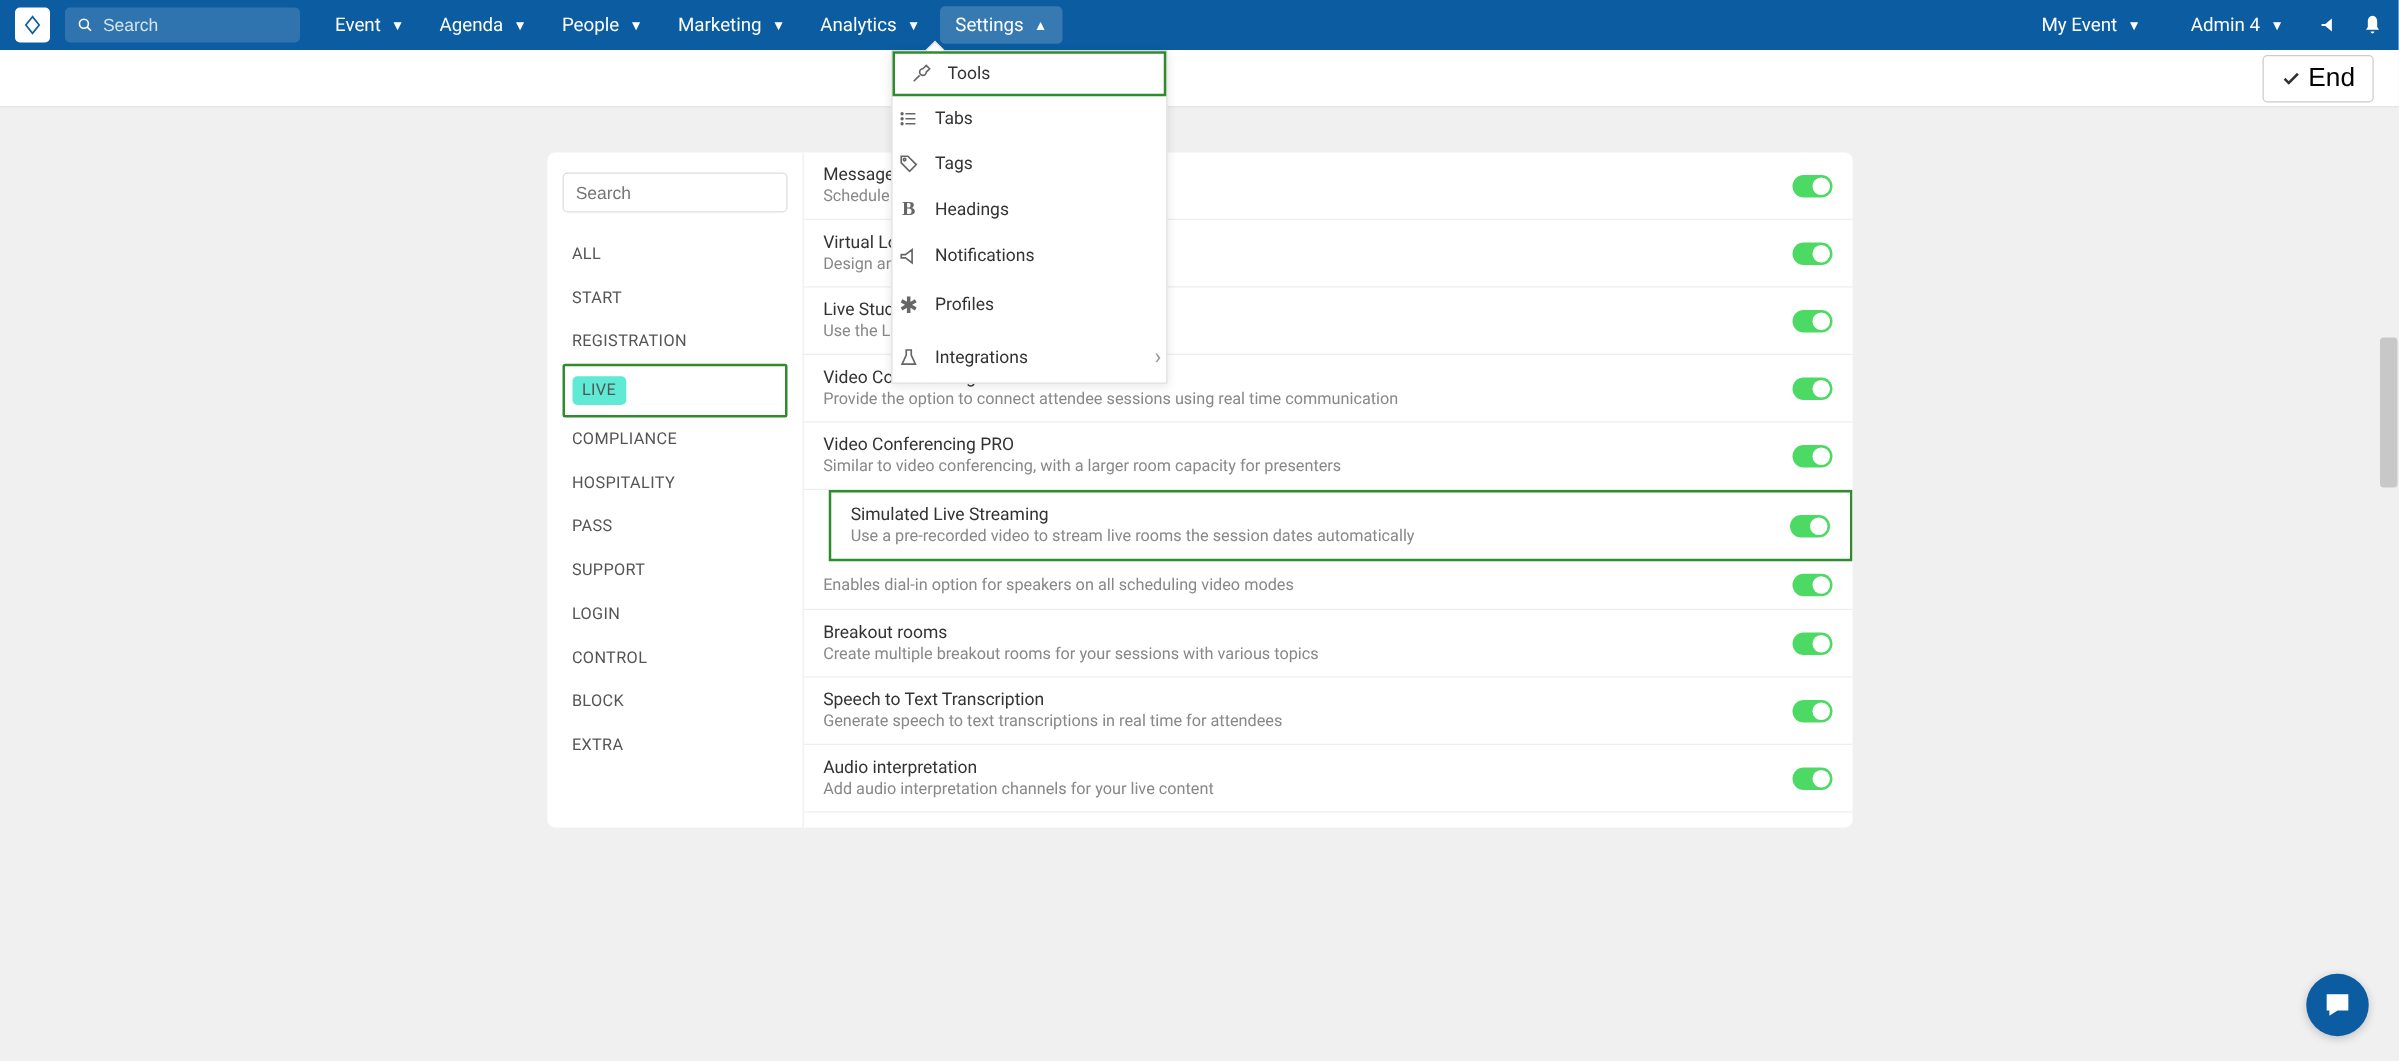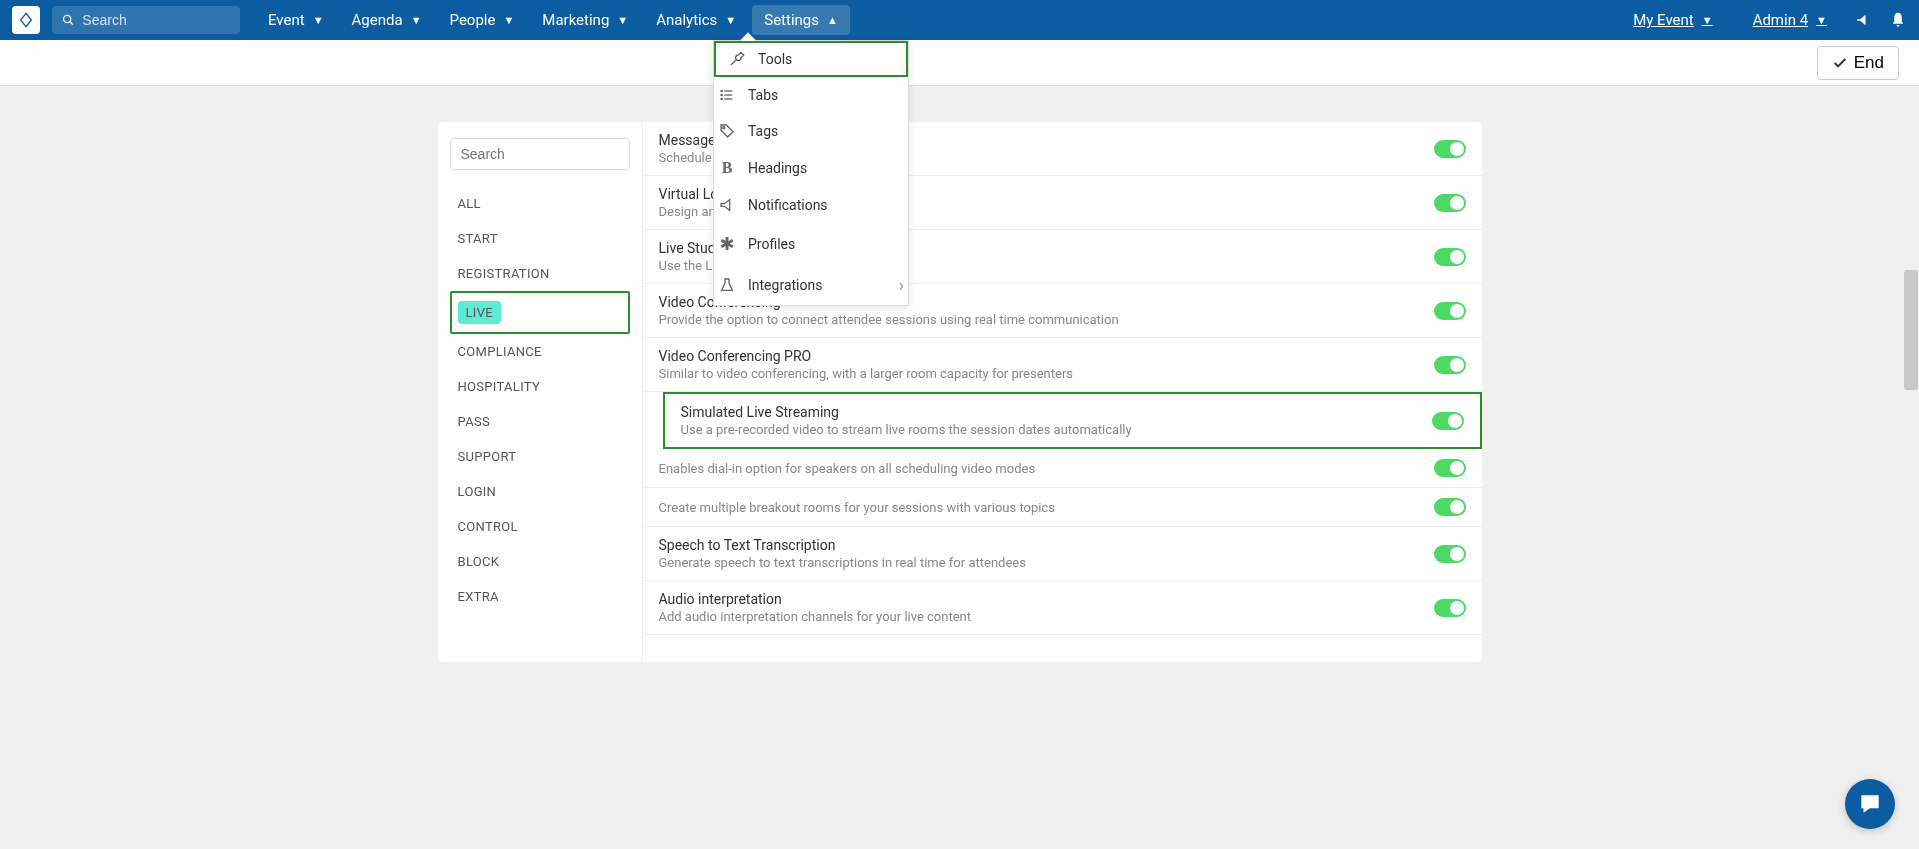--- a/index.html
+++ b/index.html
@@ -7,27 +7,27 @@
 
 .topbar { background: #0b5ca0; height: 40px; display: flex; align-items: center; padding: 0 12px; color: white; }
 .logo { width: 28px; height: 28px; background: white; border-radius: 4px; display: flex; align-items: center; justify-content: center; color: #0b5ca0; font-weight: bold; margin-right: 12px; }
 .search-box { background: rgba(255,255,255,0.15); border-radius: 4px; display: flex; align-items: center; padding: 4px 10px; width: 188px; height: 28px; margin-right: 16px; }
 .search-box input { background: transparent; border: none; color: white; outline: none; width: 100%; font-size: 14px; }
 .search-box input::placeholder { color: rgba(255,255,255,0.8); }
 .nav-items { display: flex; gap: 4px; justify-content: flex-end; }
 .nav-item { display: flex; align-items: center; padding: 6px 12px; border-radius: 4px; cursor: pointer; font-size: 15px; }
 .nav-item.active { background: rgba(255,255,255,0.18); }
 .nav-item .chev { margin-left: 8px; font-size: 11px; }
-.topbar-right { margin-left: auto; display: flex; align-items: center; gap: 16px; text-decoration: underline; }
+.topbar-right { margin-left: auto; display: flex; align-items: center; gap: 16px; }
 .topbar-icon { width: 18px; height: 18px; cursor: pointer; }
 
 .subbar { background: white; height: 46px; border-bottom: 1px solid #e0e0e0; display: flex; align-items: center; padding: 0 20px; }
-.end-btn { margin-left: auto; border: 1px solid #ccc; border-radius: 4px; padding: 6px 14px; display: flex; align-items: center; gap: 6px; cursor: pointer; background: white; font-size: 17px; }
-
-.dropdown { position: absolute; top: 40px; left: 713px; width: 196px; background: white; border: 1px solid #ddd; box-shadow: 0 2px 8px rgba(0,0,0,0.1); z-index: 100; }
+.end-btn { margin-left: auto; border: 1px solid #ccc; border-radius: 4px; padding: 6px 14px; display: flex; align-items: center; gap: 6px; cursor: pointer; background: white; font-size: 21px; }
+
+.dropdown { position: absolute; top: 40px; left: 713px; width: 221px; background: white; border: 1px solid #ddd; box-shadow: 0 2px 8px rgba(0,0,0,0.1); z-index: 100; }
 .dropdown-caret { position: absolute; top: -6px; left: 28px; width: 12px; height: 12px; background: white; border-left: 1px solid #ddd; border-top: 1px solid #ddd; transform: rotate(45deg); }
 .dropdown-item { display: flex; align-items: center; padding: 10px 4px; cursor: pointer; font-size: 14px; color: #333; position: relative; }
 .dropdown-item.highlighted { border: 2px solid #2e8b2e; padding: 8px 12px; }
 .dropdown-item .dd-icon { width: 18px; margin-right: 12px; color: #666; display: flex; align-items: center; justify-content: center; }
 .dropdown-item .chev-right { margin-left: auto; font-size: 12px; color: #999; }
 
 .main { display: flex; justify-content: center; padding: 36px 0; }
 .panel { background: white; width: 1044px; border-radius: 6px; display: flex; height: 540px; }
 .sidebar { width: 204px; padding: 16px 12px; }
 .sidebar-search { width: 100%; border: 1px solid #ddd; border-radius: 4px; padding: 7px 10px; font-size: 14px; margin-bottom: 16px; outline: none; }
@@ -265,20 +265,21 @@
           <div class="setting-row">
             <div class="setting-text">
               <div class="setting-desc">Enables dial-in option for speakers on all scheduling video modes</div>
             </div>
             <div class="toggle">
               <div class="knob"></div>
             </div>
           </div>
           <div class="setting-row">
             <div class="setting-text">
+              <div class="setting-title">Breakout rooms</div>
               <div class="setting-desc">Create multiple breakout rooms for your sessions with various topics</div>
             </div>
             <div class="toggle">
               <div class="knob"></div>
             </div>
           </div>
           <div class="setting-row">
             <div class="setting-text">
               <div class="setting-title">Speech to Text Transcription</div>
               <div class="setting-desc">Generate speech to text transcriptions in real time for attendees</div>

